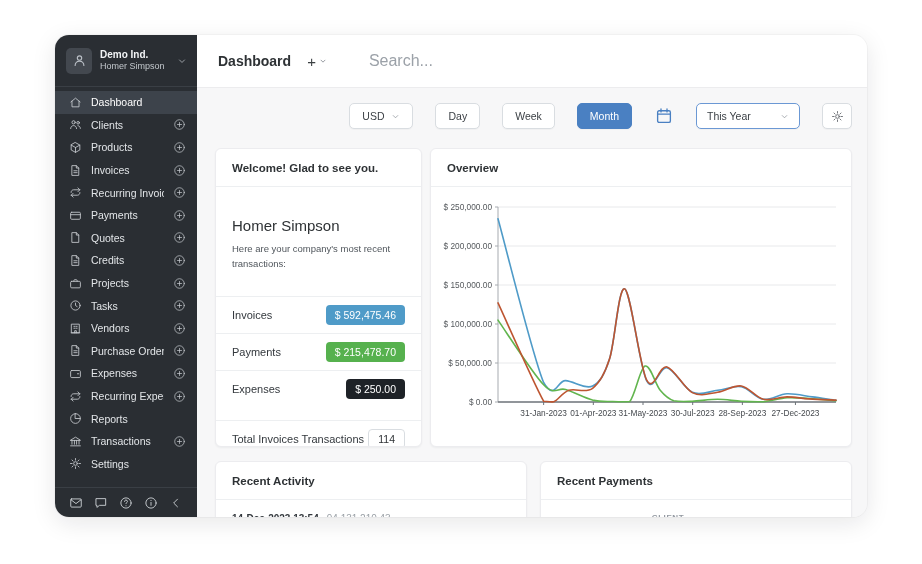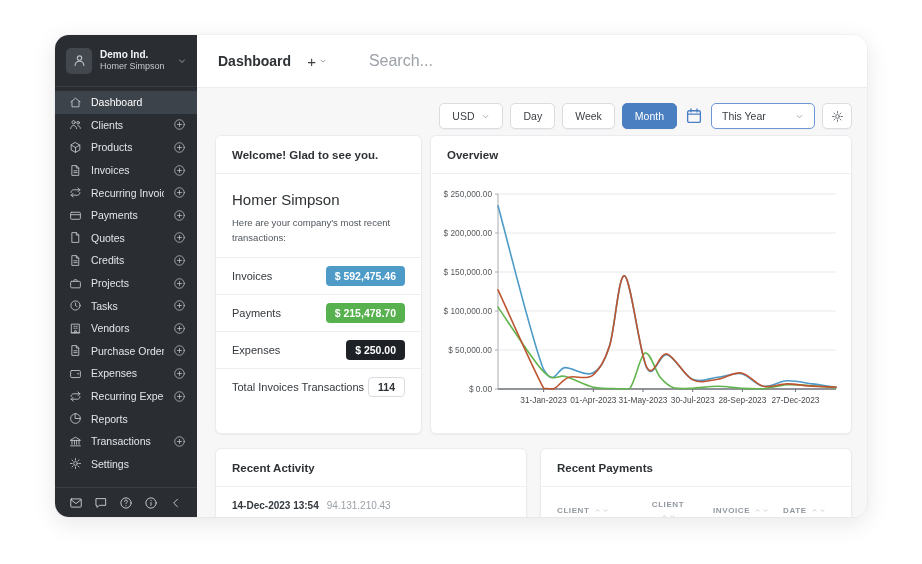--- a/index.html
+++ b/index.html
@@ -38,44 +38,44 @@
   .tb-title { font-size:14px; font-weight:bold; color:#2e3235; }
   .tb-add { display:flex; align-items:center; gap:3px; margin-left:16px; background:none; border:none;
             cursor:pointer; color:#3c4043; font-size:15px; font-family:inherit; }
   .tb-add .caret { color:#7d838a; display:flex; }
   .tb-search { margin-left:42px; border:none; outline:none; background:transparent; font-size:16px;
                color:#3c4146; width:220px; font-family:inherit; }
   .tb-search::placeholder { color:#9ba1a8; }
 
   .content { flex:1; background:#f7f7f8; padding:15px 15px 0 18px; overflow:hidden; }
 
-  .filters { display:flex; justify-content:flex-end; align-items:center; gap:7px; margin-bottom:6px; }
+  .filters { display:flex; justify-content:flex-end; align-items:center; gap:22px; margin-bottom:19px; }
   .fbtn { height:26px; background:#fff; border:1px solid #d9dde1; border-radius:5px; font-size:10.5px;
           color:#3c4146; padding:0 12px; display:inline-flex; align-items:center; gap:7px; cursor:pointer;
           font-family:inherit; box-shadow:0 1px 1px rgba(27,31,35,.03); }
   .fbtn .chev { color:#8d939a; display:flex; }
   .fbtn.active { background:#4a80c2; border-color:#4a80c2; color:#fff; }
   .cal-btn { border:none; background:none; color:#4a80c2; display:flex; align-items:center; cursor:pointer; padding:0 1px; }
   .fbtn.range { border-color:#6b98d4; width:104px; justify-content:space-between; padding:0 10px; }
   .fbtn.gearbtn { width:30px; padding:0; justify-content:center; color:#5f6368; }
 
   .row1 { display:flex; gap:8px; margin-bottom:14px; }
   .row2 { display:flex; gap:13px; }
   .card { background:#fff; border:1px solid #ececef; border-radius:6px;
           box-shadow:0 1px 2px rgba(27,31,35,.05); overflow:hidden; }
   .card-h { padding:13px 16px 12px; font-size:11.5px; font-weight:bold; color:#2e3235;
             border-bottom:1px solid #edeff1; }
 
-  .welcome { width:207px; height:299px; flex-shrink:0; display:flex; flex-direction:column; }
+  .welcome { width:207px; height:299px; flex-shrink:0; display:flex; flex-direction:column;gap:13px; }
   .w-body { padding:13px 16px 12px; }
   .w-body h2 { font-size:15px; font-weight:normal; color:#2e3235; margin:4px 0 8px; }
   .w-body p { font-size:9.5px; color:#50565c; line-height:1.55; }
   .w-row { display:flex; justify-content:space-between; align-items:center; padding:8px 16px;
            border-top:1px solid #edeff1; font-size:11px; color:#33383d; }
-  .badge { border-radius:4px; padding:4px 9px; font-size:10.5px; font-weight:bold; color:#fff; }
+  .badge { border-radius:4px; padding:4px 9px; font-size:10.5px; font-weight:normal; color:#fff; }
   .badge.outline { background:#fff; border:1px solid #d9dde1; color:#2e3235; padding:3px 9px; }
 
   .overview { flex:1; height:299px; }
   .chart-wrap { padding:8px 6px 0 8px; }
 
   .ract { width:312px; height:110px; flex-shrink:0; }
   .act-body { padding:10px 16px; font-size:10px; color:#3c4146; }
   .act-line { line-height:1.4; }
   .act-link { color:#4285c8; cursor:pointer; }
   .act-meta { margin-top:3px; }

